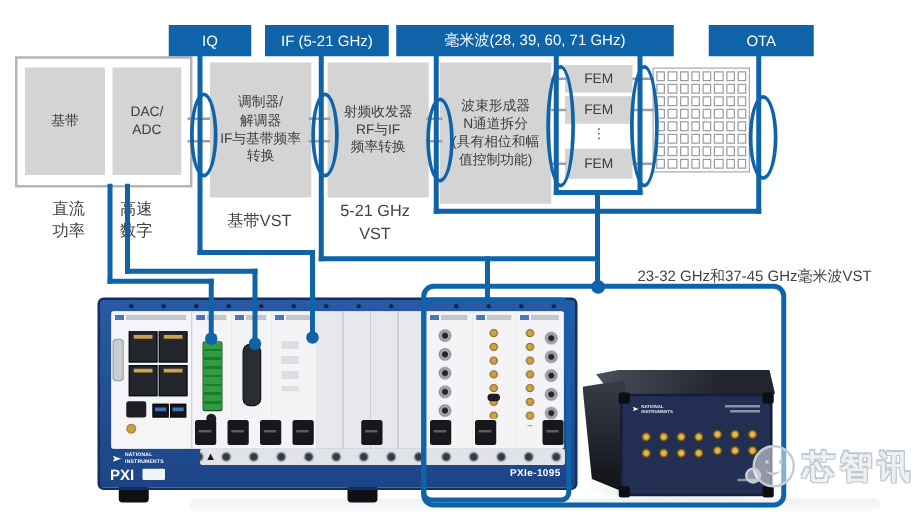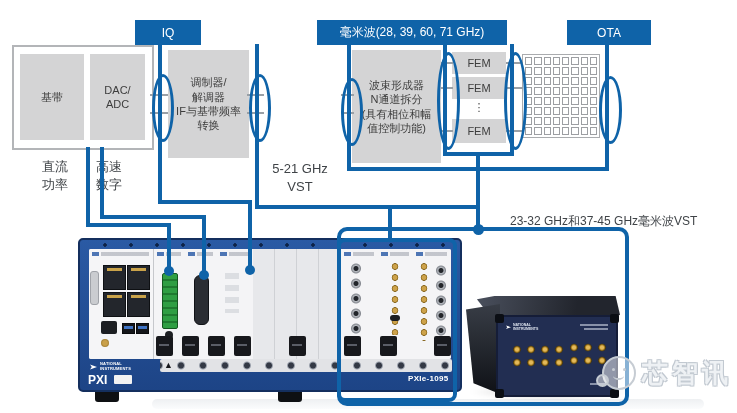--- a/index.html
+++ b/index.html
@@ -57,31 +57,35 @@
   .wmdot{position:absolute;width:3px;height:3px;border-radius:50%;background:#c6ccd3;}
   .wmmouth{position:absolute;left:9px;top:14px;width:11px;height:6px;border:2px solid #c6ccd3;
      border-top:none;border-left:none;border-right:none;border-radius:50%;}
 </style>
 </head>
 <body>
 
 <div id="stage">
 
   <div class="abs tag" style="left:135px;top:20px;width:66px;height:25px;">IQ</div>
-  <div class="abs tag" style="left:317px;top:20px;width:190px;height:25px;">毫米波(28, 39, 60, 71 GHz)</div>
+  <div class="abs tag" style="left:212px;top:20px;width:99px;height:25px;">IF (5-21 GHz)</div>
+  <div class="abs tag" style="left:317px;top:20px;width:222px;height:25px;">毫米波(28, 39, 60, 71 GHz)</div>
   <div class="abs tag" style="left:567px;top:20px;width:84px;height:25px;">OTA</div>
 
   <div class="abs wbox" style="left:12px;top:45px;width:138px;height:101px;"></div>
   <div class="abs gbox" style="left:20px;top:54px;width:64px;height:86px;">基带</div>
   <div class="abs gbox" style="left:168px;top:50px;width:81px;height:108px;">调制器/
 解调器
 IF与基带频率
 转换</div>
   <div class="abs gbox" style="left:90px;top:54px;width:55px;height:86px;">DAC/
 ADC</div>
+  <div class="abs gbox" style="left:262px;top:50px;width:81px;height:108px;">射频收发器
+RF与IF
+频率转换</div>
   <div class="abs gbox" style="left:352px;top:50px;width:89px;height:113px;">波束形成器
 N通道拆分
 (具有相位和幅
 值控制功能)</div>
   <div class="abs gbox" style="left:452px;top:52px;width:54px;height:22px;">FEM</div>
   <div class="abs gbox" style="left:452px;top:77px;width:54px;height:22px;">FEM</div>
   <div class="abs femdots" style="left:452px;top:102px;width:54px;height:14px;">⋮</div>
   <div class="abs gbox" style="left:452px;top:119px;width:54px;height:24px;">FEM</div>
 
   <div class="abs" id="array" style="left:522px;top:54px;width:72px;height:78px;">
@@ -197,20 +201,21 @@
   <div class="abs ell" style="left:249px;top:74px;width:16px;height:62px;"></div>
   <div class="abs ell" style="left:341px;top:78px;width:16px;height:62px;"></div>
   <div class="abs ell" style="left:437px;top:52px;width:17px;height:92px;"></div>
   <div class="abs ell" style="left:504px;top:52px;width:17px;height:92px;"></div>
   <div class="abs ell" style="left:599px;top:76px;width:17px;height:62px;"></div>
 
   <div class="abs lbl" style="left:30px;top:158px;width:50px;">直流
 功率</div>
   <div class="abs lbl" style="left:84px;top:158px;width:50px;">高速
 数字</div>
+  <div class="abs lbl" style="left:160px;top:168px;width:95px;">基带VST</div>
   <div class="abs lbl" style="left:255px;top:160px;width:90px;">5-21 GHz
 VST</div>
   <div class="abs lbl" style="left:510px;top:197px;width:195px;font-size:12px;text-align:left;margin-top:16px;">23-32 GHz和37-45 GHz毫米波VST</div>
 
   <div class="abs hl" style="left:337px;top:227px;width:284px;height:171px;"></div>
   <div class="abs hl" style="left:337px;top:238px;width:112px;height:156px;border-radius:8px;"></div>
 
   <div class="abs" style="left:95px;top:388px;width:24px;height:14px;background:#0e1013;border-radius:3px;z-index:1;"></div>
   <div class="abs" style="left:278px;top:388px;width:24px;height:14px;background:#0e1013;border-radius:3px;z-index:1;"></div>
 

